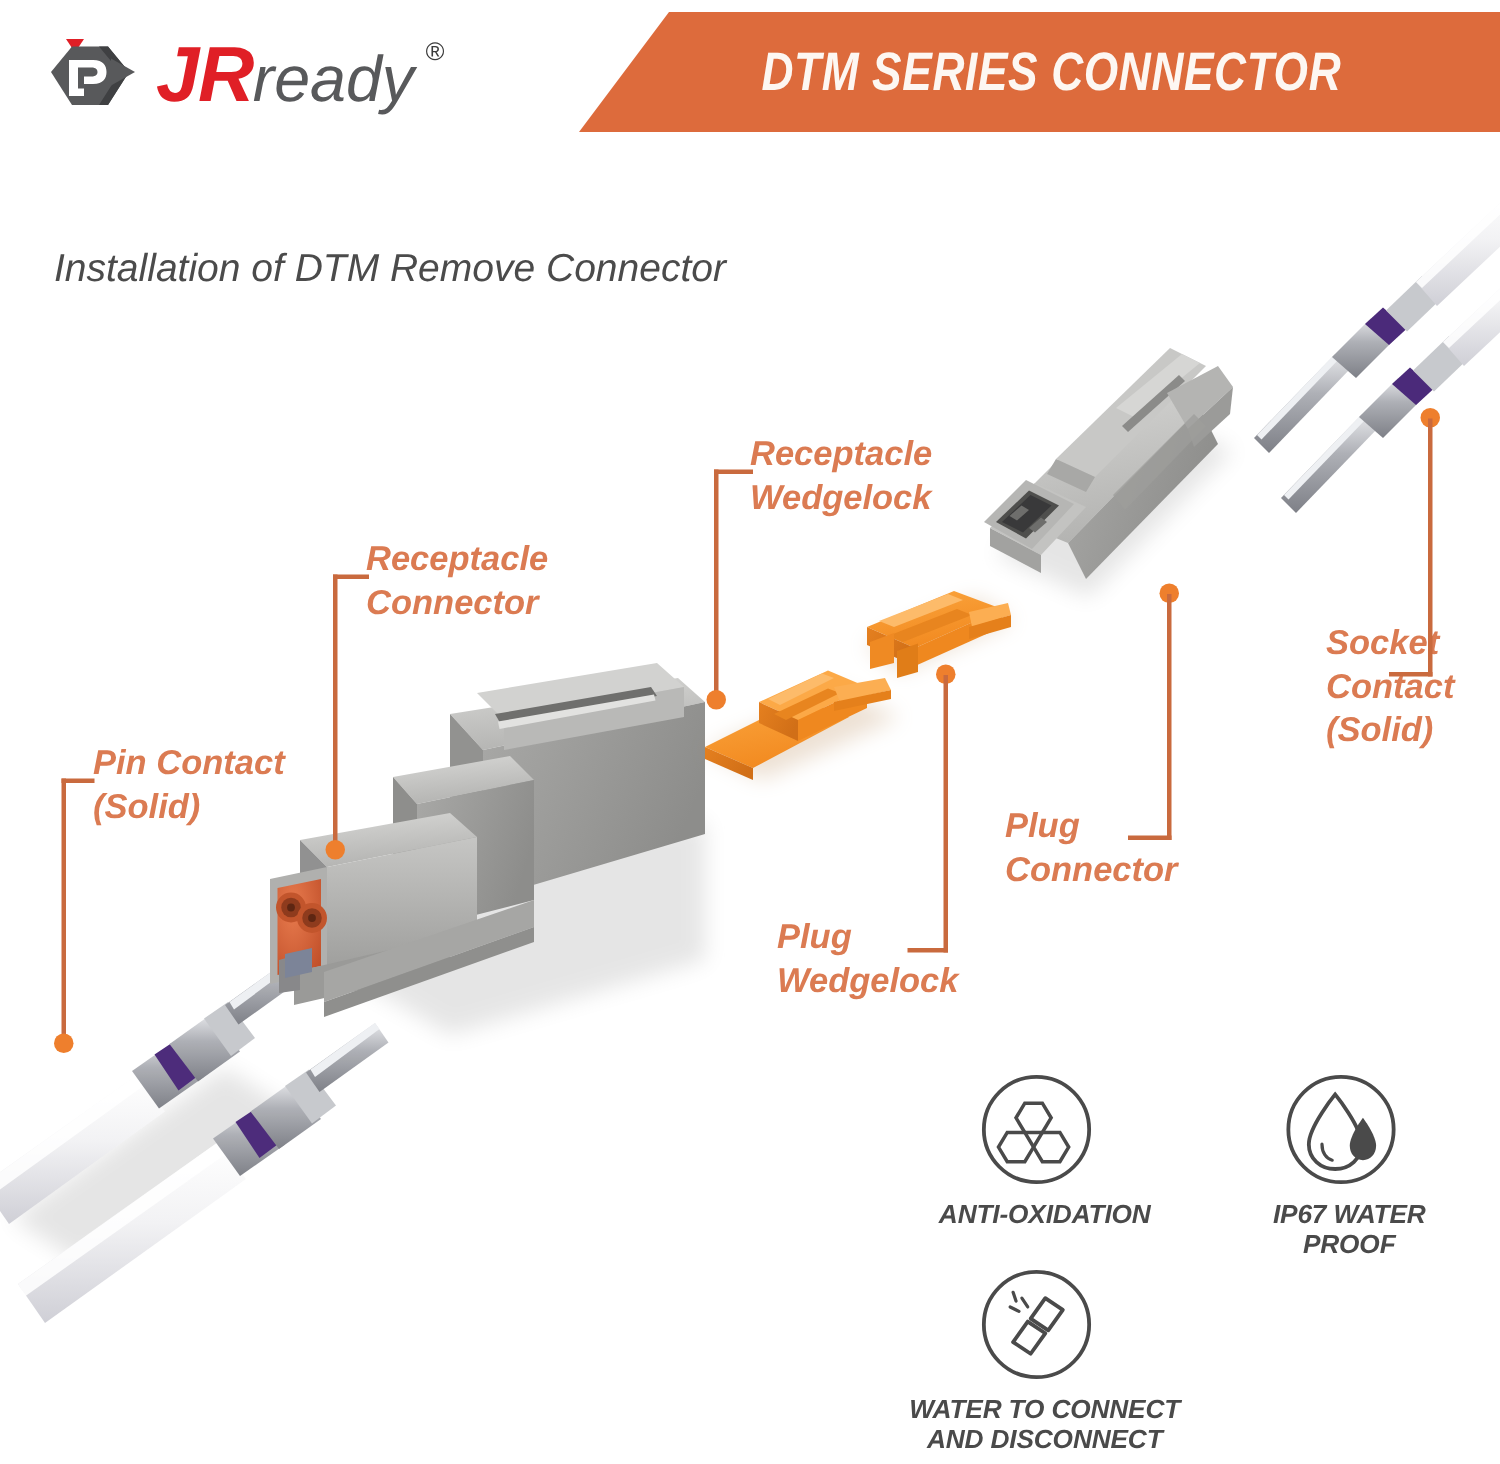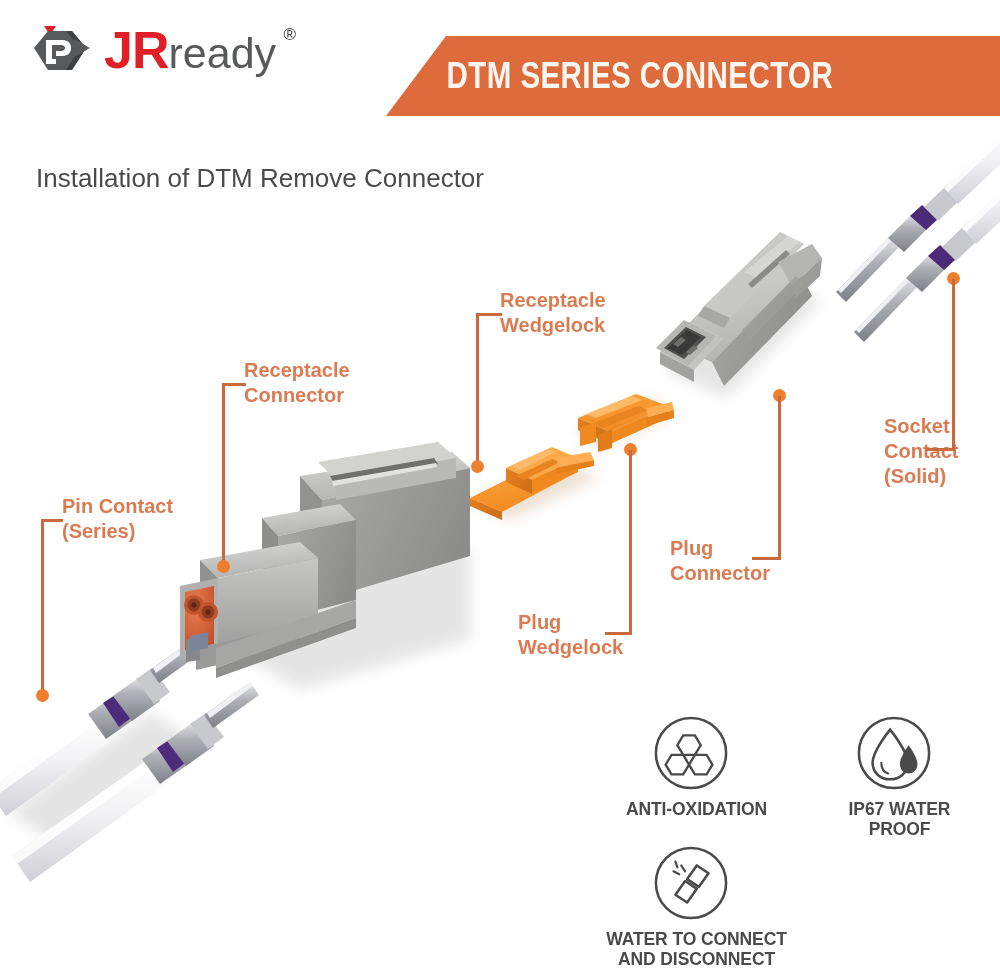--- a/index.html
+++ b/index.html
@@ -2,29 +2,29 @@
 <html style="--banner: #DD6B3C; --label: #DB7B52; --leader: #C96A3E; --dot: #EE7F2D;"><head>
 <meta charset="utf-8">
 <style>
   * { box-sizing: border-box; margin: 0; padding: 0; }
   html, body {
     width: 1000px; height: 976px;
     background: #ffffff;
     font-family: "Liberation Sans", sans-serif;
     overflow: hidden;
   }
-  #page { position: relative; width: 853px; height: 976px; background: #fff; }
+  #page { position: relative; width: 853px; height: 976px; background: #fff; font-style: italic; }
 
   
   #header { position: absolute; left: 0; top: 0; width: 1000px; height: 110px; }
   #banner {
     position: absolute; left: 386px; top: 8px; width: 614px; height: 80px;
     background: var(--banner);
     clip-path: polygon(60px 0, 614px 0, 614px 80px, 0 80px);
-    display: flex; align-items: center;  margin-top: 28px;
+    display: flex; align-items: center; justify-content: center;
   }
   #banner-title {
     color: #fdf7f2; font-size: 36px; font-weight: bold; letter-spacing: .5px;
     transform: scaleX(.82); transform-origin: center;
     white-space: nowrap; padding-left: 20px;
   }
 
   #logo { position: absolute; left: 26px; top: 20px; display: flex; align-items: flex-end; }
   #logo-mark { width: 76px; height: 56px; display: block; }
   #logo-word { position: relative; margin-left: 2px; line-height: 1; }
@@ -37,21 +37,21 @@
 
   
   #subtitle {
     position: absolute; left: 36px; top: 160px;
     font-size: 26px; color: #4b4b4b; line-height: 1.42; font-weight: normal;
   }
 
   
   .callout {
     position: absolute; color: var(--label); font-weight: bold;
-    font-size: 20px; line-height: 1.26; white-space: pre-line;
+    font-size: 23px; line-height: 1.26; white-space: pre-line;
   }
   
   .lead-v { position: absolute; width: 3px; background: var(--leader); }
   .lead-h { position: absolute; height: 3px; background: var(--leader); }
   .lead-dot {
     position: absolute; width: 13px; height: 13px; border-radius: 50%;
     background: var(--dot);
   }
 
   
@@ -302,21 +302,21 @@
     <div id="banner">
       <div id="banner-title">DTM SERIES CONNECTOR</div>
     </div>
   </div>
 
   <div id="subtitle">
     <div>Installation of DTM Remove Connector</div>
   </div>
 
   <div class="callout" style="left:62px; top:494px;">Pin Contact
-(Series)</div>
+(Solid)</div>
   <div class="lead-h" style="left:41px; top:519px; width:22px;"></div>
   <div class="lead-v" style="left:41px; top:519px; height:175px;"></div>
   <div class="lead-dot" style="left:36px; top:689px;"></div>
 
   <div class="callout" style="left:244px; top:358px;">Receptacle
 Connector</div>
   <div class="lead-h" style="left:222px; top:383px; width:24px;"></div>
   <div class="lead-v" style="left:222px; top:383px; height:182px;"></div>
   <div class="lead-dot" style="left:217px; top:560px;"></div>
 

